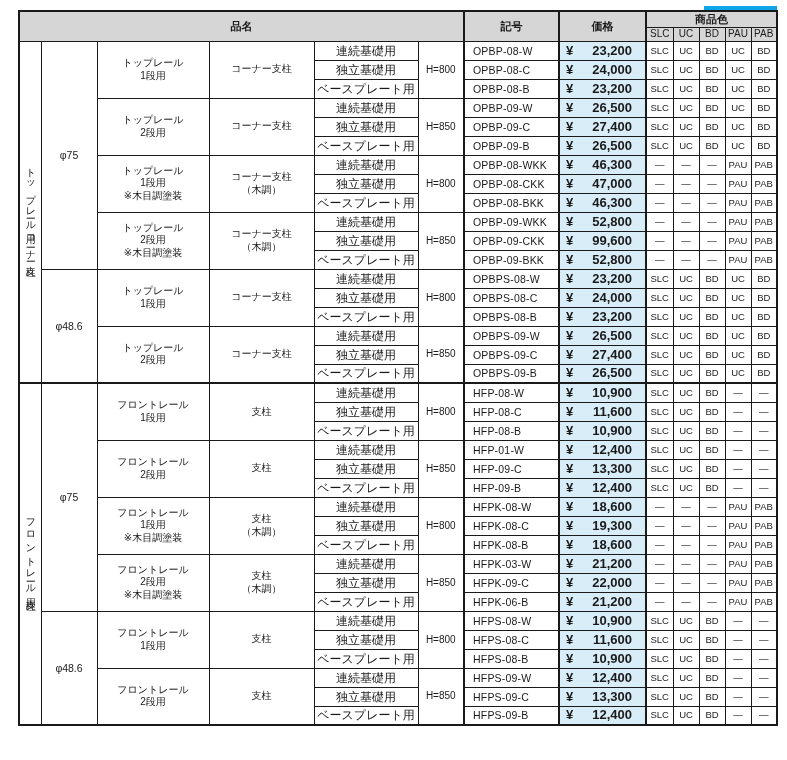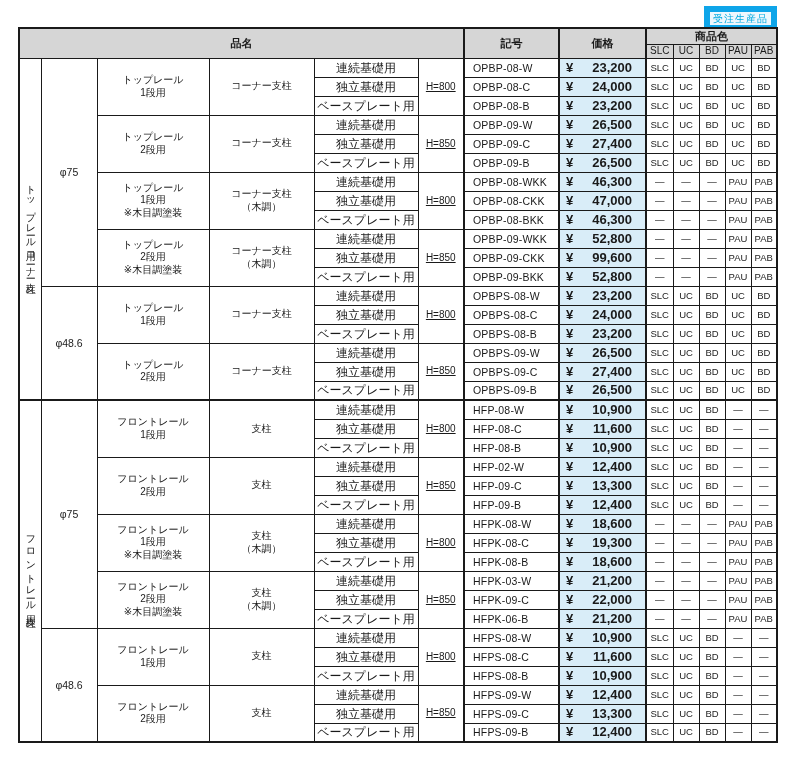--- a/index.html
+++ b/index.html
@@ -13,21 +13,21 @@
   
   .order-badge{
     position:absolute;top:6px;right:10px;
     font-size:10px;line-height:13px;padding:0 3px;
     color:#00a9e0;border:6px solid #0ea5e9;background:#eef8fe;
     letter-spacing:1px;
   }
 
   
   table.price{
-    position:absolute;left:18px;top:27px;
+    position:absolute;left:18px;top:10px;
     border-collapse:collapse;table-layout:fixed;width:758px;
     border:2px solid #1a1a1a;
   }
   .price th,.price td{
     border:1px solid #1a1a1a;
     padding:0;margin:0;
     text-align:center;vertical-align:middle;
     font-size:10px;line-height:12px;
     overflow:hidden;white-space:nowrap;
   }
@@ -42,21 +42,21 @@
 
   td.c-section{background:#fff;}
   .vtext{
     writing-mode:vertical-rl;text-orientation:upright;
     display:inline-block;font-size:10px;letter-spacing:1.5px;line-height:1;
   }
   td.c-dia{font-size:10.5px;}
   td.c-rail,td.c-post{font-size:10px;}
   td.c-rail .line,td.c-post .line{display:block;line-height:12.5px;}
   td.c-base{font-size:12px;}
-  td.c-height{font-size:10px;text-decoration:underline;}
+  td.c-height{font-size:10px;}
   td.c-code{text-align:left;padding-left:8px;font-size:10.5px;letter-spacing:.2px;}
   td.c-price{
     background:#d9edf8;font-weight:bold;font-size:13px;
   }
   td.c-price .wrap{display:flex;justify-content:space-between;align-items:center;padding:0 13px 0 6px;}
   td.c-color{font-size:9.5px;color:#222;}
 </style>
 </head>
 <body>
 
@@ -479,21 +479,21 @@
         <tr>
           <td class="c-rail" rowspan="3">
             <span class="line">フロントレール</span>
             <span class="line">2段用</span>
           </td>
           <td class="c-post" rowspan="3">
             <span class="line">支柱</span>
           </td>
           <td class="c-base">連続基礎用</td>
           <td class="c-height" rowspan="3">H=850</td>
-          <td class="c-code b2l">HFP-02-W</td>
+          <td class="c-code b2l">HFP-01-W</td>
           <td class="c-price b2l">
             <span class="wrap">
               <span>¥</span>
               <span>12,400</span>
             </span>
           </td>
           <td class="c-color b2l">SLC</td>
           <td class="c-color">UC</td>
           <td class="c-color">BD</td>
           <td class="c-color">—</td>

